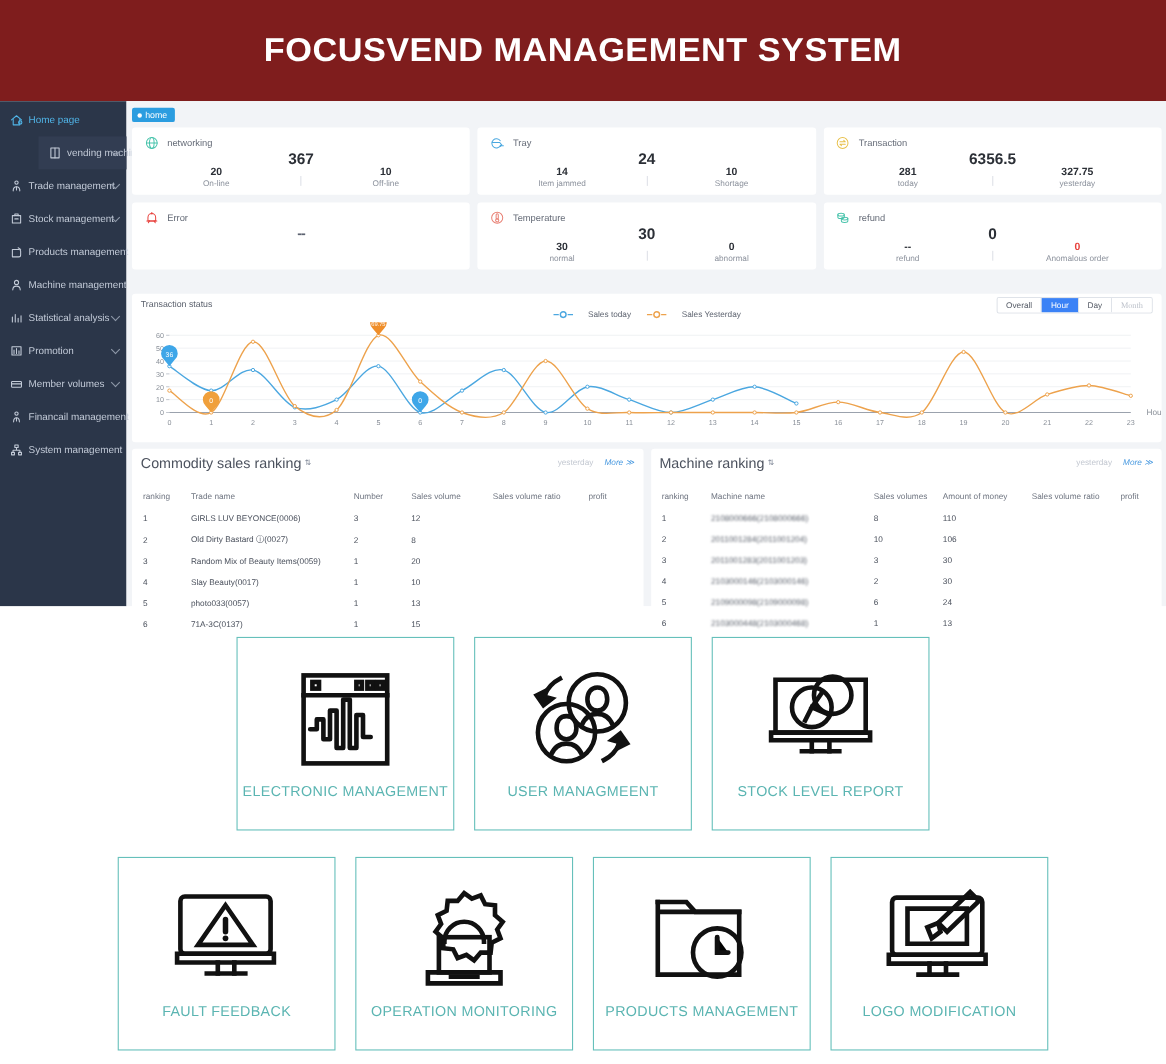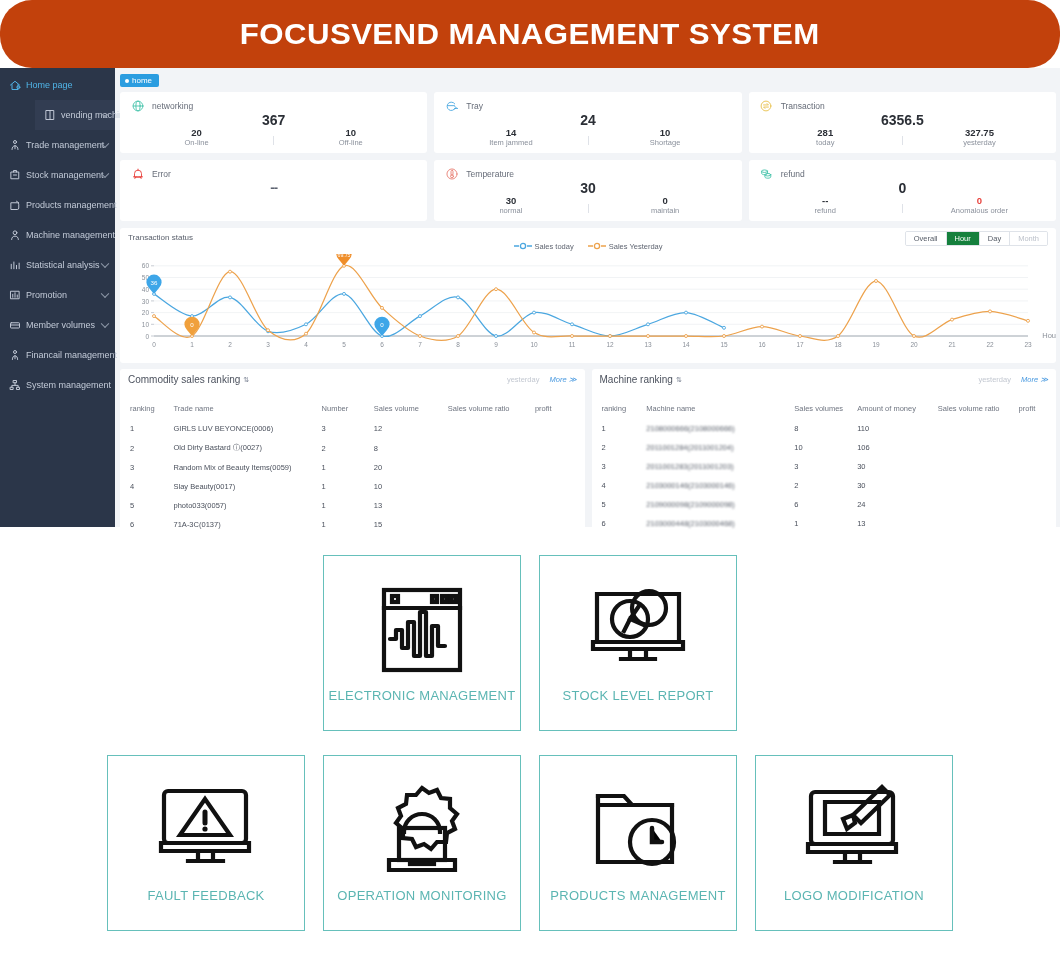--- a/index.html
+++ b/index.html
@@ -5,23 +5,23 @@
   * { box-sizing: border-box; margin: 0; padding: 0; }
   html, body {
     width: 1060px; height: 967px;
     background: #ffffff;
     font-family: "Liberation Sans", sans-serif;
     overflow: hidden;
   }
 
   
   .app-header {
-    height: 68px;
-    background: #c2410c;
-    display: flex; align-items: center; justify-content: center; border-radius: 32px;
+    height: 92px;
+    background: #7f1d1d;
+    display: flex; align-items: center; justify-content: center;
   }
   .app-title {
     color: #ffffff;
     font-size: 30px;
     font-weight: bold;
     letter-spacing: 0.4px;
     transform: scaleX(1.04);
   }
 
   
@@ -100,57 +100,57 @@
   }
   .stat-col { flex: 1; text-align: center; }
   .stat-col .v { font-size: 9.5px; font-weight: bold; color: #2b2f36; line-height: 11px;}
   .stat-col .v.red { color: #e8413c; }
   .stat-col .k { font-size: 7.5px; color: #8b919c; line-height: 10px;}
   .stat-sep { width: 1px; height: 9px; background: #dfe2e8; align-self: flex-end; margin-bottom:3px;}
 
   
   .chart-panel {
     background: #fff; border-radius: 3px;
-    margin-top: 7px; height: 135px;
+    margin-top: 22px; height: 135px;
     position: relative; padding: 5px 8px;
   }
   .chart-title { font-size: 8px; color: #5a606c; }
   .seg-group {
     position: absolute; right: 8px; top: 3px;
     display: flex; border: 1px solid #dfe3e9; border-radius: 2px; overflow: hidden;
   }
   .seg {
     font-size: 7.5px; padding: 2px 8px; color: #555b66;
     background: #fff; cursor: pointer;
     border-right: 1px solid #dfe3e9;
   }
-  .seg:last-child { border-right: none; }
-  .seg.active { background: #15803d; color:#fff; }
+  .seg:last-child { border-right: none; font-family: Liberation Serif, serif; }
+  .seg.active { background: #3b82f6; color:#fff; }
   .seg.disabled { color: #bcc1ca; }
 
   .legend {
     position: absolute; left: 0; right: 0; top: 14px;
     display: flex; justify-content: center; gap: 14px;
     font-size: 7.5px; color: #5f6571;
   }
-  .legend-item { display:flex;align-items:flex-start;gap:3px; cursor:pointer;}
+  .legend-item { display:flex;align-items:flex-end;gap:14px; cursor:pointer;}
   .lg-mark { width: 18px; height:8px; display:block;}
 
   .plot-wrap { position: absolute; left: 8px; right: 8px; top: 26px; height: 104px; }
   .plot-wrap svg { display:block; width:100%; height:100%; }
   .hou-label {
     position:absolute; right: 0px; bottom: 23px;
     font-size: 7.5px; color: #8a9099;
   }
 
   
   .tables-row { display: flex; gap: 7px; margin-top: 6px; }
   .tbl-panel { background:#fff; border-radius:3px; flex:1; height: 165px; padding: 5px 8px; position:relative;}
   .tbl-head { display:flex; align-items:center; }
-  .tbl-title { font-size: 10px; color: #4c525e; }
+  .tbl-title { font-size: 13px; color: #4c525e; }
   .sort-ico { margin-left: 3px; font-size: 7px; color:#7c8494; }
   .tbl-head-right { margin-left:auto; display:flex; align-items:center; gap:10px;}
   .yest { font-size: 7.5px; color: #c3c8d1; cursor:pointer;}
   .more { font-size: 7.5px; color: #4a9ae0; cursor:pointer;font-style:italic;}
   table { width: 100%; border-collapse: collapse; margin-top: 16px; table-layout: fixed;}
   th { font-size: 7.5px; color: #6f7581; font-weight: normal; text-align: left; padding: 3px 2px 6px 2px;}
   td { font-size: 7.5px; color: #4a505c; padding: 5px 2px; white-space: nowrap; overflow: hidden;}
   td.blur { filter: blur(1.1px); color:#5a606b; }
 
   
@@ -406,21 +406,21 @@
      </div>
      <div class="stat-main">30</div>
           <div class="stat-foot">
        <div class="stat-col">
          <div class="v">30</div>
          <div class="k">normal</div>
        </div>
        <div class="stat-sep"></div>
        <div class="stat-col">
          <div class="v">0</div>
-         <div class="k">maintain</div>
+         <div class="k">abnormal</div>
        </div>
      </div>
         </div>
         <div class="stat-card">
           <div class="stat-head">
        <span class="stat-ico" style="color:#47c3ab">
               <svg viewBox="0 0 20 20">
                 <ellipse cx="8" cy="6" rx="4.2" ry="1.8" stroke="currentColor" fill="none" stroke-width="1.3" stroke-linecap="round" stroke-linejoin="round"></ellipse>
                 <path stroke="currentColor" fill="none" stroke-width="1.3" stroke-linecap="round" stroke-linejoin="round" d="M3.8 6v3.2c0 1 1.9 1.8 4.2 1.8s4.2-.8 4.2-1.8V6"></path>
                 <ellipse cx="12.6" cy="11" rx="4.2" ry="1.8" stroke="currentColor" fill="none" stroke-width="1.3" stroke-linecap="round" stroke-linejoin="round"></ellipse>
@@ -750,20 +750,37 @@
             <rect x="62" y="14" width="5" height="6" stroke="#111" fill="none" stroke-width="4.2" stroke-linecap="square" stroke-linejoin="miter"></rect>
       <rect x="72" y="14" width="5" height="6" stroke="#111" fill="none" stroke-width="4.2" stroke-linecap="square" stroke-linejoin="miter"></rect>
             <rect x="81" y="14" width="5" height="6" stroke="#111" fill="none" stroke-width="4.2" stroke-linecap="square" stroke-linejoin="miter"></rect>
       <path stroke="#111" fill="none" stroke-width="4.2" stroke-linecap="round" stroke-linejoin="round" d="M20 57h6v-9h6v18h6V40h6v34h6V30h6v44h6V44h6v20h7"></path>
     </svg>
         </div>
        <div class="glabel" style="color:#5bb5b2">ELECTRONIC MANAGEMENT</div>
       </div>
       <div class="gcard" style="border-color: rgb(102, 192, 187);">
         <div class="gico">
+          <svg width="110" height="96" viewBox="0 0 110 96">
+      <circle cx="68" cy="33" r="26" stroke="#111" fill="none" stroke-width="4.2" stroke-linecap="square" stroke-linejoin="miter"></circle>
+      <circle cx="40" cy="60" r="26" stroke="#111" fill="none" stroke-width="4.2" stroke-linecap="square" stroke-linejoin="miter"></circle>
+      <path stroke="#111" fill="none" stroke-width="4.2" stroke-linecap="square" stroke-linejoin="miter" d="M68 19c6 0 9 5 9 11s-4 10-9 10-9-4-9-10 3-11 9-11z"></path>
+      <path stroke="#111" fill="none" stroke-width="4.2" stroke-linecap="square" stroke-linejoin="miter" d="M54 53c3-7 8-10 14-10s11 3 14 10"></path>
+      <path stroke="#111" fill="none" stroke-width="4.2" stroke-linecap="square" stroke-linejoin="miter" d="M40 45c6 0 9 5 9 11s-4 10-9 10-9-4-9-10 3-11 9-11z"></path>
+      <path stroke="#111" fill="none" stroke-width="4.2" stroke-linecap="square" stroke-linejoin="miter" d="M26 80c3-7 8-10 14-10s11 3 14 10"></path>
+      <path stroke="#111" fill="#111" stroke-width="3" d="M12 26l10-5-1 6 7 2-9 7z"></path>
+      <path stroke="#111" fill="none" stroke-width="4.2" stroke-linecap="square" stroke-linejoin="miter" d="M20 26a30 30 0 0 1 14-15"></path>
+      <path stroke="#111" fill="#111" stroke-width="3" d="M96 70l-10 5 1-6-7-2 9-7z"></path>
+      <path stroke="#111" fill="none" stroke-width="4.2" stroke-linecap="square" stroke-linejoin="miter" d="M88 70a30 30 0 0 1-14 15"></path>
+    </svg>
+        </div>
+       <div class="glabel" style="color:#5bb5b2">USER MANAGMEENT</div>
+      </div>
+      <div class="gcard" style="border-color: rgb(102, 192, 187);">
+        <div class="gico">
           <svg width="110" height="92" viewBox="0 0 110 92">
       <path stroke="#111" fill="none" stroke-width="4.2" stroke-linecap="square" stroke-linejoin="miter" d="M14 10h82v48H14z"></path>
       <path stroke="#111" fill="none" stroke-width="4.2" stroke-linecap="square" stroke-linejoin="miter" d="M10 58h90v7H10z"></path>
       <path stroke="#111" fill="none" stroke-width="4.2" stroke-linecap="square" stroke-linejoin="miter" d="M47 65v10M63 65v10"></path>
             <path stroke="#111" fill="none" stroke-width="4.2" stroke-linecap="square" stroke-linejoin="miter" d="M38 75h34"></path>
       <circle cx="47" cy="35" r="18" stroke="#111" fill="none" stroke-width="4.2" stroke-linecap="square" stroke-linejoin="miter"></circle>
       <circle cx="66" cy="24" r="17" stroke="#111" fill="none" stroke-width="4.2" stroke-linecap="square" stroke-linejoin="miter"></circle>
       <path stroke="#111" fill="none" stroke-width="4.2" stroke-linecap="square" stroke-linejoin="miter" d="M47 35l9-13M47 35l14 6M47 35l-6 12"></path>
     </svg>
         </div>

